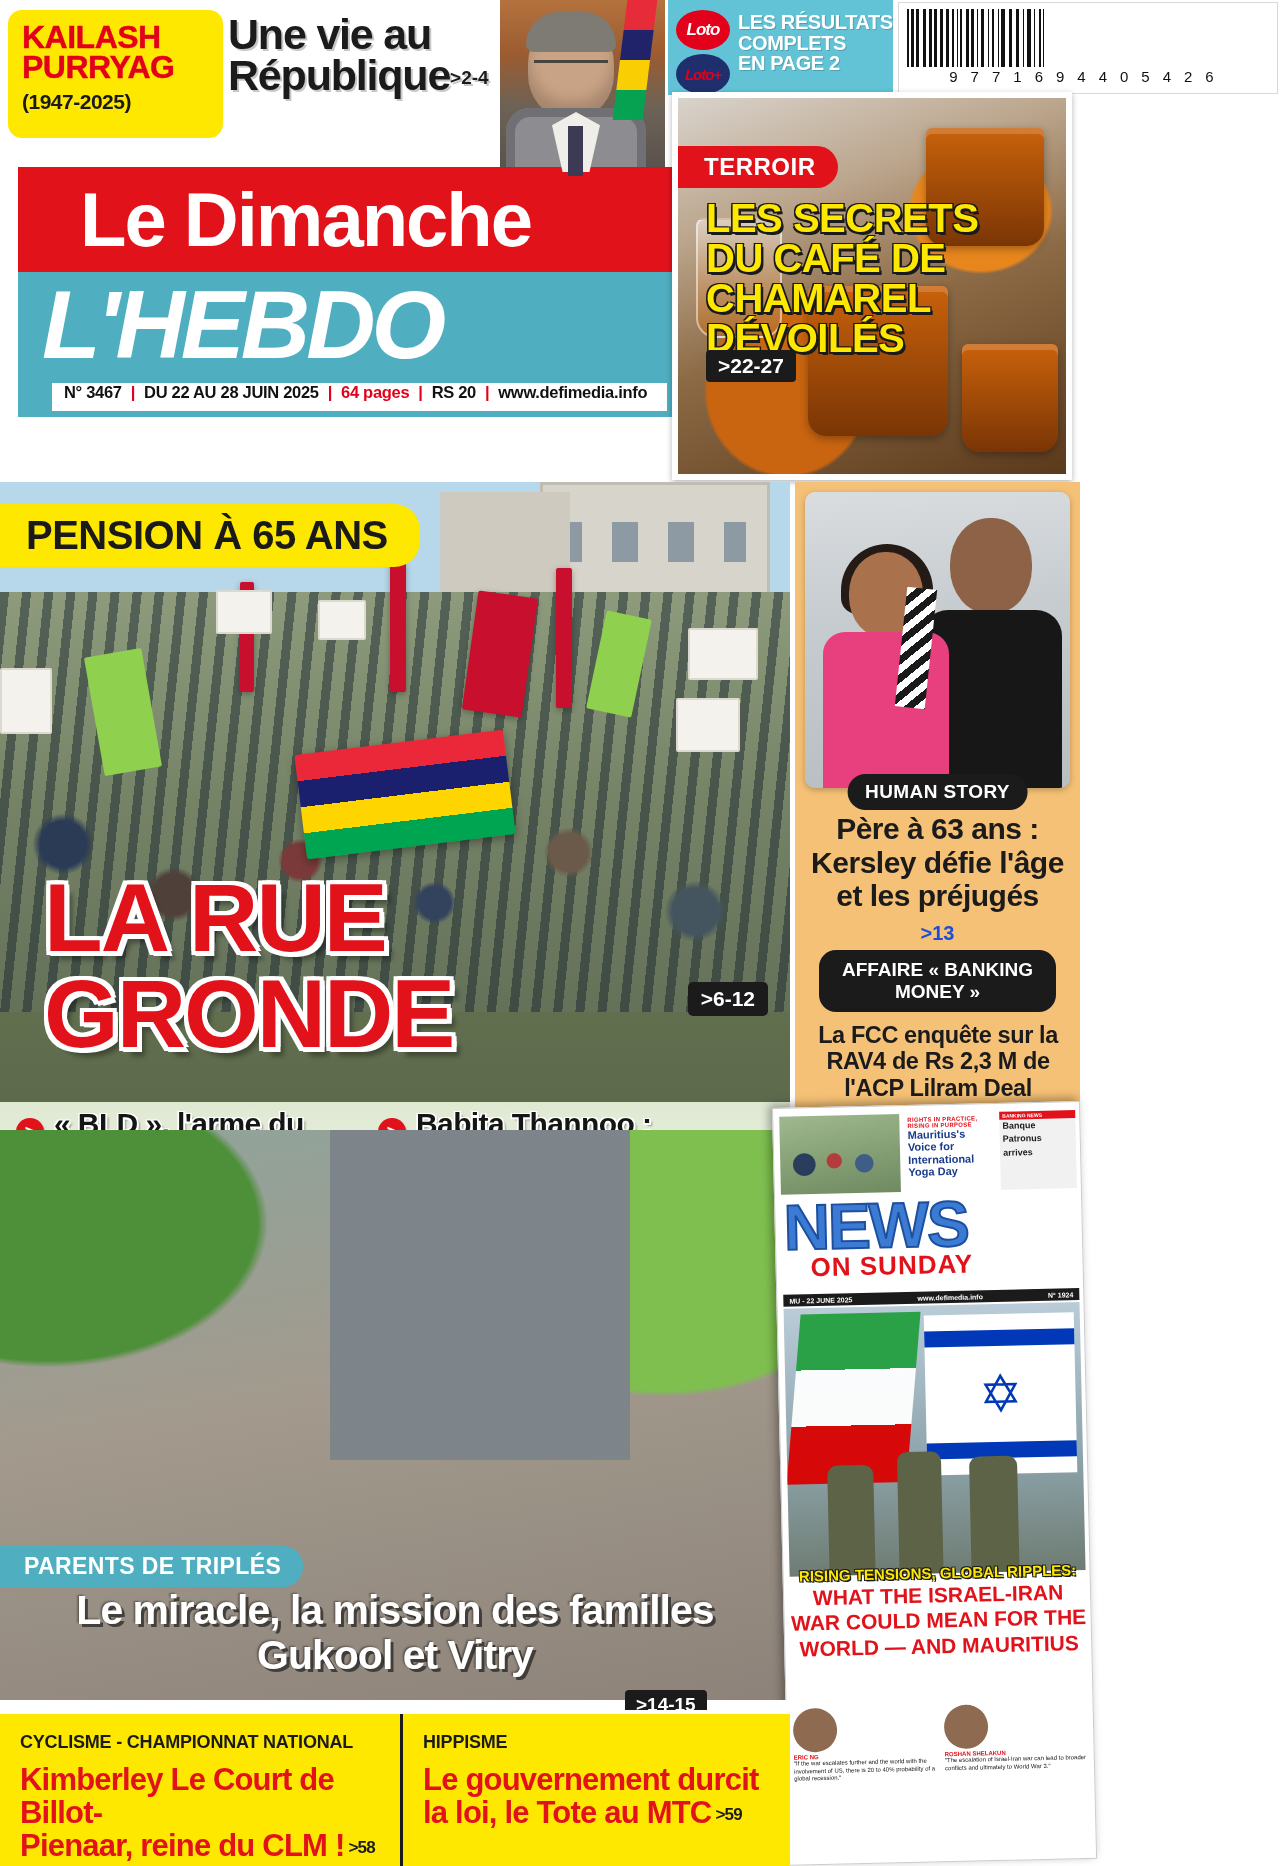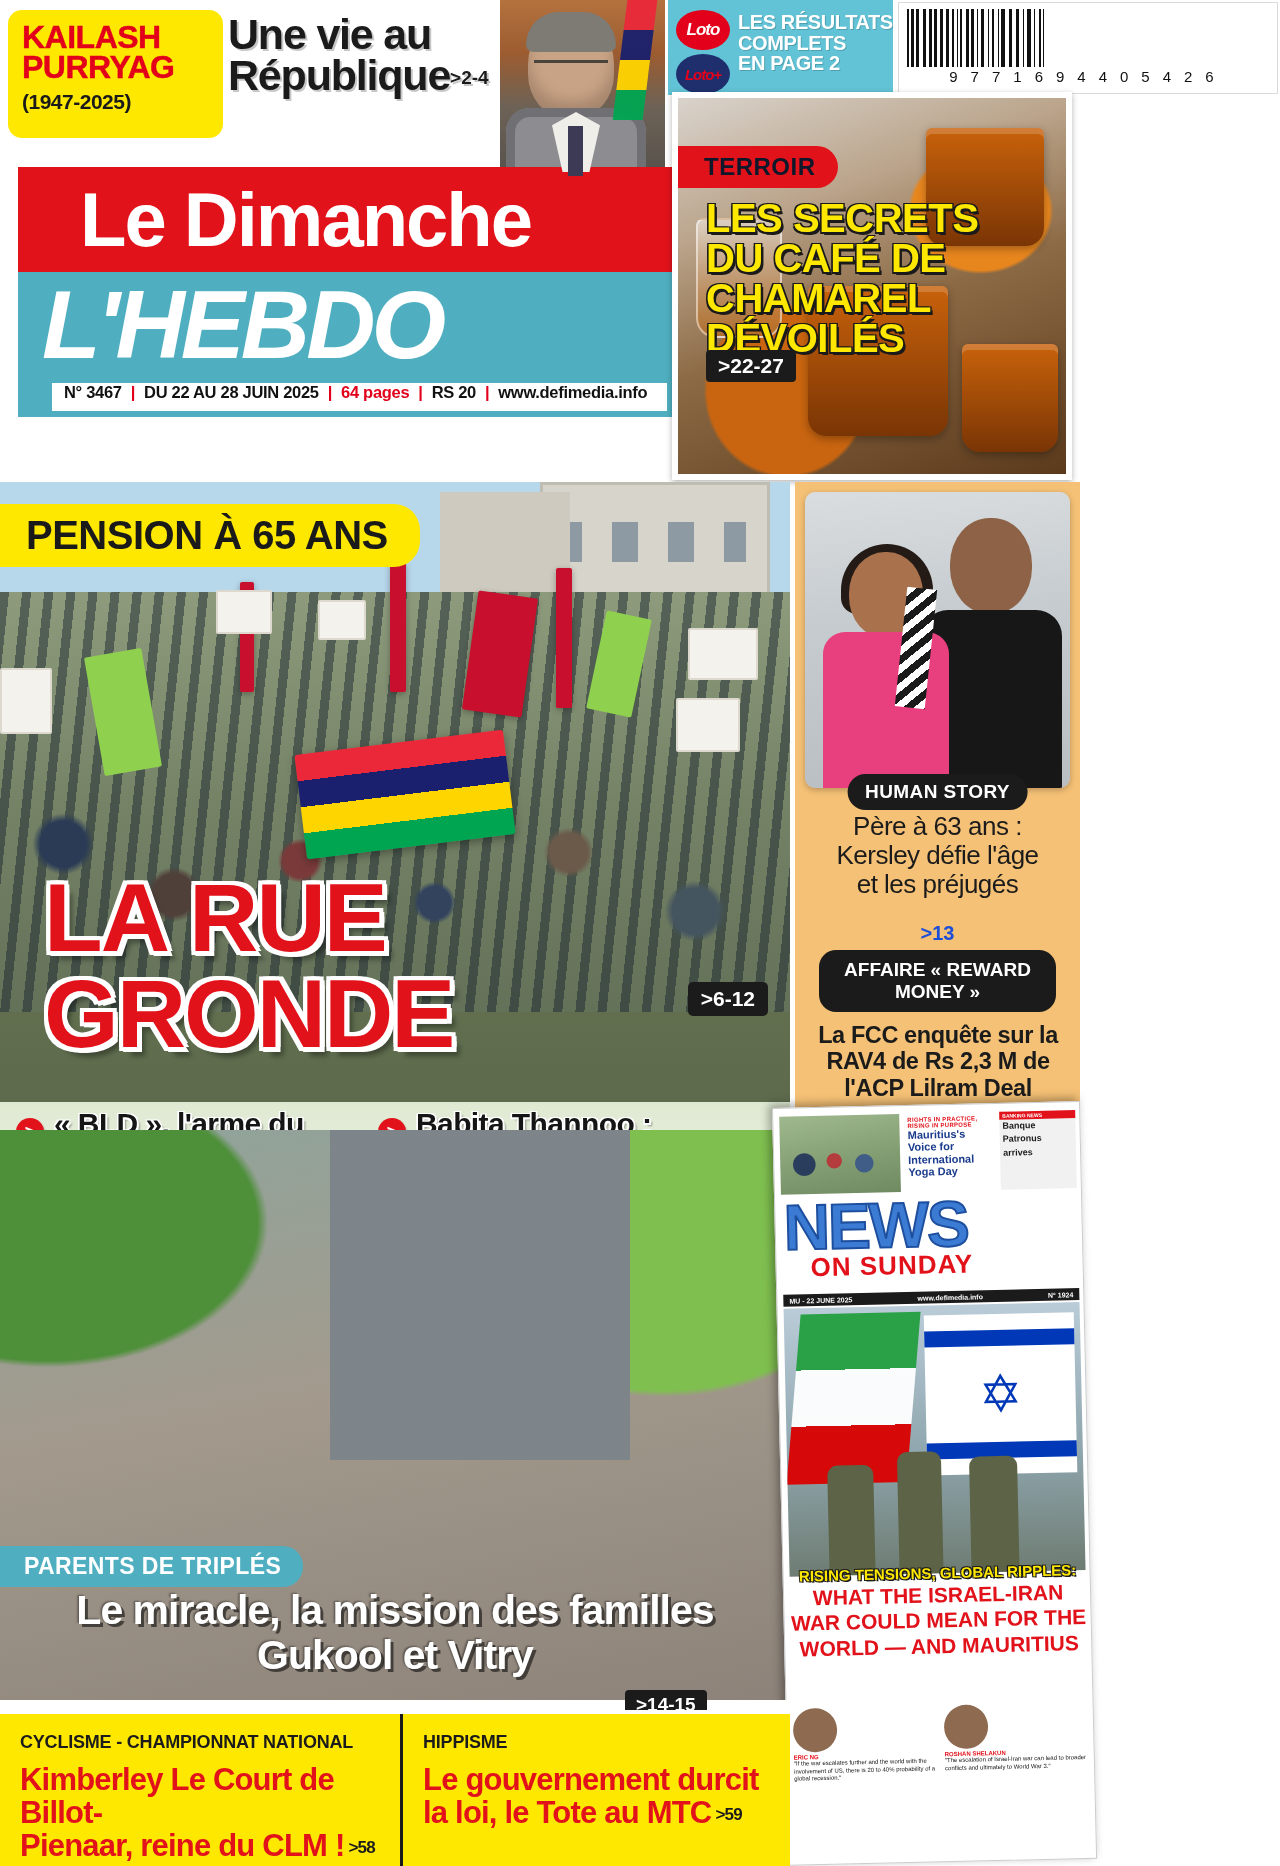--- a/index.html
+++ b/index.html
@@ -104,21 +104,21 @@
       radial-gradient(ellipse at 28% 78%, #C96510 0 20%, rgba(201,101,16,0) 21%),
       linear-gradient(160deg,#d9d3cc 0%, #bba58c 28%, #8c6a45 55%, #5b3a1c 100%);
   }
   .cup{ position:absolute; border-radius:6px 6px 18px 18px; background:linear-gradient(180deg,#C9620B,#7A3505);
      box-shadow:inset 0 6px 0 rgba(255,255,255,.18), 0 3px 8px rgba(0,0,0,.3); }
   .cup.a{ right:22px; top:30px; width:118px; height:118px; }
   .cup.b{ right:118px; top:188px; width:140px; height:150px; }
   .cup.c{ right:8px; top:246px; width:96px; height:108px; }
   .cup-glass{ position:absolute; left:18px; top:120px; width:86px; height:120px; border-radius:8px 8px 20px 20px;
      background:linear-gradient(180deg, rgba(255,255,255,.45), rgba(180,110,40,.85)); border:2px solid rgba(255,255,255,.5);}
-  .terroir-tag{ position:absolute; left:0; top:48px; background:#E2121B; color:#0f172a;
+  .terroir-tag{ position:absolute; left:0; top:48px; background:#E2121B; color:#ffffff;
      font-weight:800; font-size:24px; letter-spacing:0.5px; padding:7px 22px 7px 26px;
      border-radius:0 22px 22px 0; }
   .coffee-title{ position:absolute; left:28px; top:100px; width:350px; color:#FFE800;
      font-weight:800; font-size:40px; line-height:1.0; letter-spacing:-0.5px; text-transform:uppercase;
      text-shadow:2.5px 2.5px 0 #1a1a1a, -1.5px -1.5px 0 #1a1a1a, 1.5px -1.5px 0 #1a1a1a, -1.5px 1.5px 0 #1a1a1a;}
   .coffee-pg{ position:absolute; left:28px; top:252px; background:#1b1b1b; color:#fff;
      font-weight:800; font-size:21px; padding:4px 12px; border-radius:4px;}
 
   
   .main-photo{ position:absolute; left:0; top:482px; width:790px; height:620px; overflow:hidden;
@@ -183,21 +183,21 @@
   .kp-man .head{ position:absolute; left:28px; top:0; width:82px; height:96px; border-radius:48%; background:#8D6246;}
   .kp-man .body{ position:absolute; left:0; top:92px; width:140px; height:180px; background:#171717; border-radius:26px 26px 0 0;}
   .kp-girl{ position:absolute; left:18px; top:60px; width:126px; height:236px; }
   .kp-girl .head{ position:absolute; left:26px; top:0; width:74px; height:86px; border-radius:48%; background:#A9714C;}
   .kp-girl .hair{ position:absolute; left:18px; top:-8px; width:92px; height:70px; border-radius:46px 46px 16px 16px; background:#241b16;}
   .kp-girl .body{ position:absolute; left:0; top:80px; width:126px; height:160px; background:#E8407E; border-radius:22px 22px 0 0;}
   .kp-scarf{ position:absolute; left:96px; top:96px; width:30px; height:120px; background:repeating-linear-gradient(135deg,#fff 0 7px,#1a1a1a 7px 14px); transform:rotate(6deg);}
   .human-tag{ position:absolute; left:50%; transform:translateX(-50%); top:292px; background:#1b1b1b; color:#fff;
     font-weight:800; font-size:19px; letter-spacing:0.4px; padding:7px 18px; border-radius:18px; white-space:nowrap;}
   .kersley-title{ position:absolute; left:10px; top:330px; width:265px; text-align:center;
-    color:#1b1b1b; font-weight:400; font-size:26px; line-height:1.12; letter-spacing:-0.5px;}
+    color:#1b1b1b; font-weight:700; font-size:30px; line-height:1.12; letter-spacing:-0.5px;}
   .kersley-pg{ position:absolute; left:50%; transform:translateX(-50%); top:440px; color:#1d4ed8;
     font-weight:800; font-size:20px;}
   .reward-tag{ position:absolute; left:24px; top:468px; width:237px; background:#1b1b1b; color:#fff;
     font-weight:800; font-size:19px; line-height:1.15; text-align:center; padding:9px 10px; border-radius:17px;}
   .fcc-title{ position:absolute; left:8px; top:540px; width:270px; text-align:center;
     color:#1b1b1b; font-weight:800; font-size:23.5px; line-height:1.12; letter-spacing:-0.4px;}
   .fcc-pg{ position:absolute; left:50%; transform:translateX(-50%); top:630px; color:#E2121B; font-weight:800; font-size:19px;}
 
   
   .triplets{ position:absolute; left:0; top:1130px; width:790px; height:580px; overflow:hidden;
@@ -462,21 +462,21 @@
       <div class="kp-scarf"></div>
     </div>
     <div class="human-tag">HUMAN STORY</div>
     <div class="kersley-title">
       <div>Père à 63 ans :</div>
       <div>Kersley défie l'âge</div>
       <div>et les préjugés</div>
     </div>
     <div class="kersley-pg">&gt;13</div>
     <div class="reward-tag">
-      <div>AFFAIRE « REWARD</div>
+      <div>AFFAIRE « BANKING</div>
       <div>MONEY »</div>
     </div>
     <div class="fcc-title">
       <div>La FCC enquête sur la</div>
       <div>RAV4 de Rs 2,3 M de</div>
       <div>l'ACP Lilram Deal</div>
     </div>
     <div class="fcc-pg">&gt;5</div>
   </div>
 

